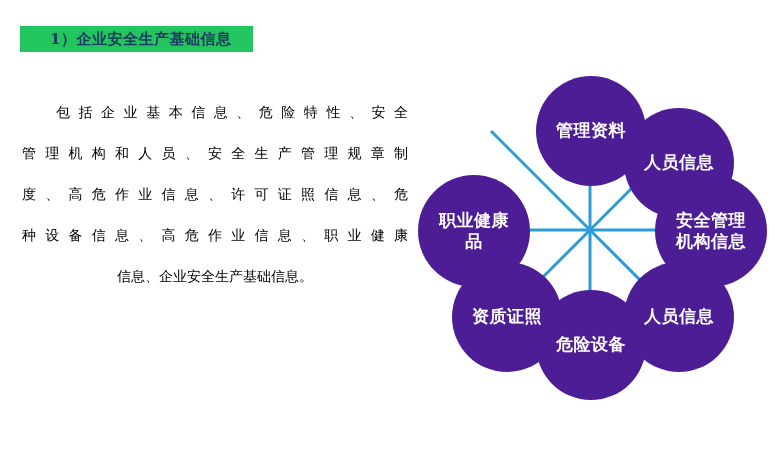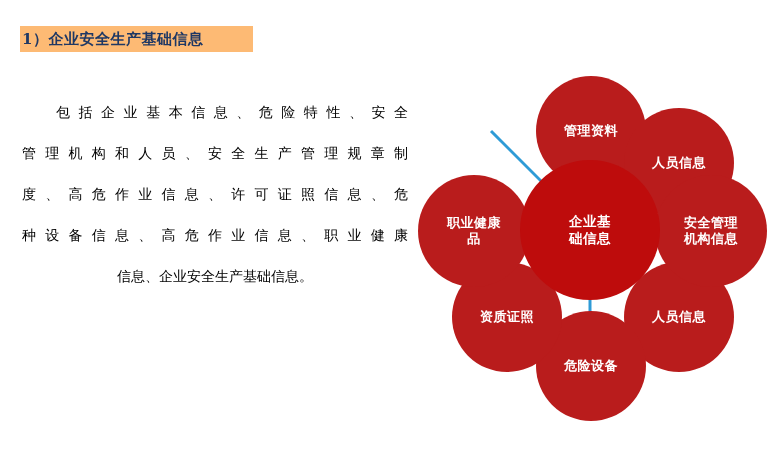--- a/index.html
+++ b/index.html
@@ -9,24 +9,24 @@
     font-family:"Liberation Sans","DejaVu Sans",sans-serif;
     overflow:hidden;
     position:relative;
   }
   #page{position:relative;width:778px;height:476px;}
 
   
   .banner{
     position:absolute;left:20px;top:26px;
     width:233px;height:26px;
-    background:#fdba74;
+    background:#22c55e;
     display:flex;align-items:center;
     box-sizing:border-box;
-    padding-left:2px;
+    padding-left:30px;
   }
   .banner-text{
     color:#1F3864;
     font-family:"DejaVu Serif","Liberation Serif",serif;
     font-size:15px;
     font-weight:700;
     letter-spacing:0.5px;
     white-space:nowrap;
   }
 
@@ -68,22 +68,22 @@
     align-items:center;
     justify-content:center;
     text-align:center;
     color:#ffffff;
     font-weight:700;
     font-family:"DejaVu Sans","Liberation Sans",sans-serif;
     box-sizing:border-box;
     line-height:1.25;
   }
   .node-sat{
-    background:#b91c1c;
-    font-size:13px;
+    background:#4c1d95;
+    font-size:17px;
     letter-spacing:0.5px;
   }
   .node-center{
     background:#BE0C0C;
     font-size:13.5px;
     letter-spacing:0.5px;
     z-index:5;
   }
 </style>
 </head>
@@ -130,37 +130,31 @@
       <span>人员信息</span>
     </div>
 
     <div class="node node-sat" style="left:245px;top:125px;width:112px;height:112px;">
       <span>
         <span>安全管理</span><br>
         <span>机构信息</span>
       </span>
     </div>
 
-    <div class="node node-sat" style="left:126px;top:261px;width:110px;height:110px;">
+    <div class="node node-sat" style="left:126px;top:240px;width:110px;height:110px;">
       <span>危险设备</span>
     </div>
 
     <div class="node node-sat" style="left:42px;top:212px;width:110px;height:110px;">
       <span>资质证照</span>
     </div>
 
     <div class="node node-sat" style="left:8px;top:125px;width:112px;height:112px;">
       <span>
         <span>职业健康</span><br>
         <span>品</span>
       </span>
     </div>
 
 
-    <div class="node node-center" style="left:110px;top:110px;width:140px;height:140px;">
-      <span>
-        <span>企业基</span><br>
-        <span>础信息</span>
-      </span>
-    </div>
 
   </div>
 </div>
 
 </body></html>

